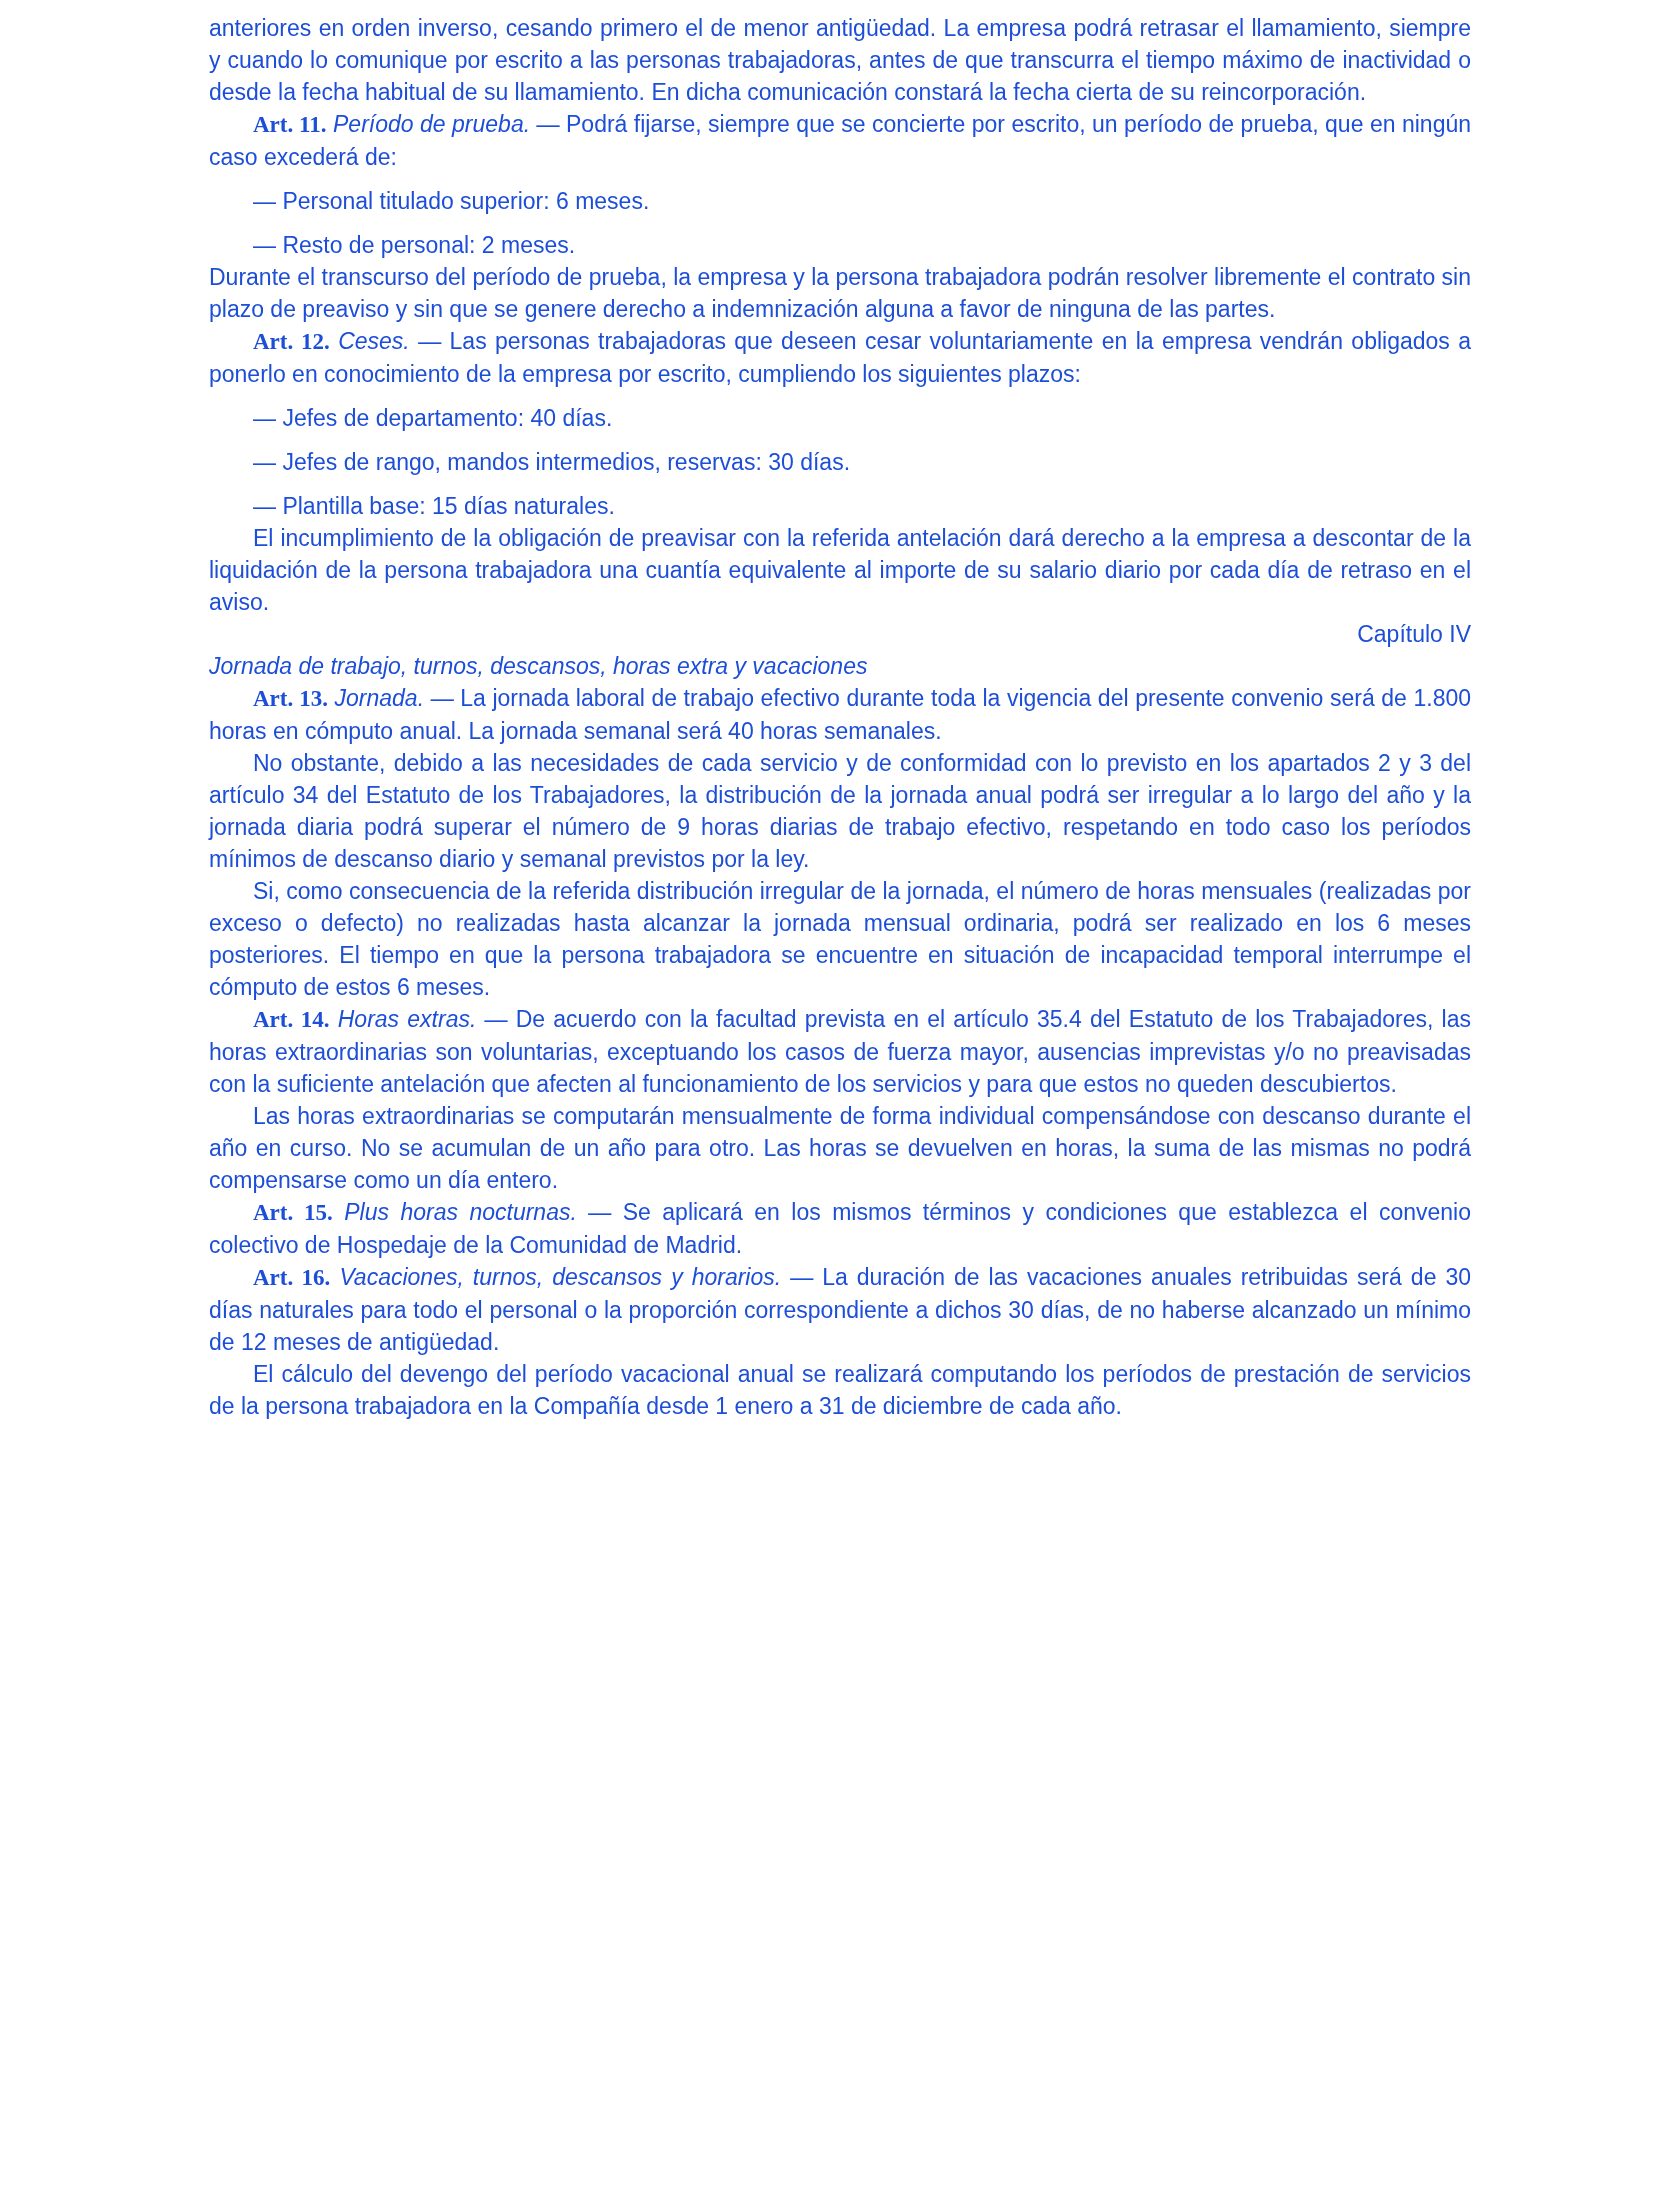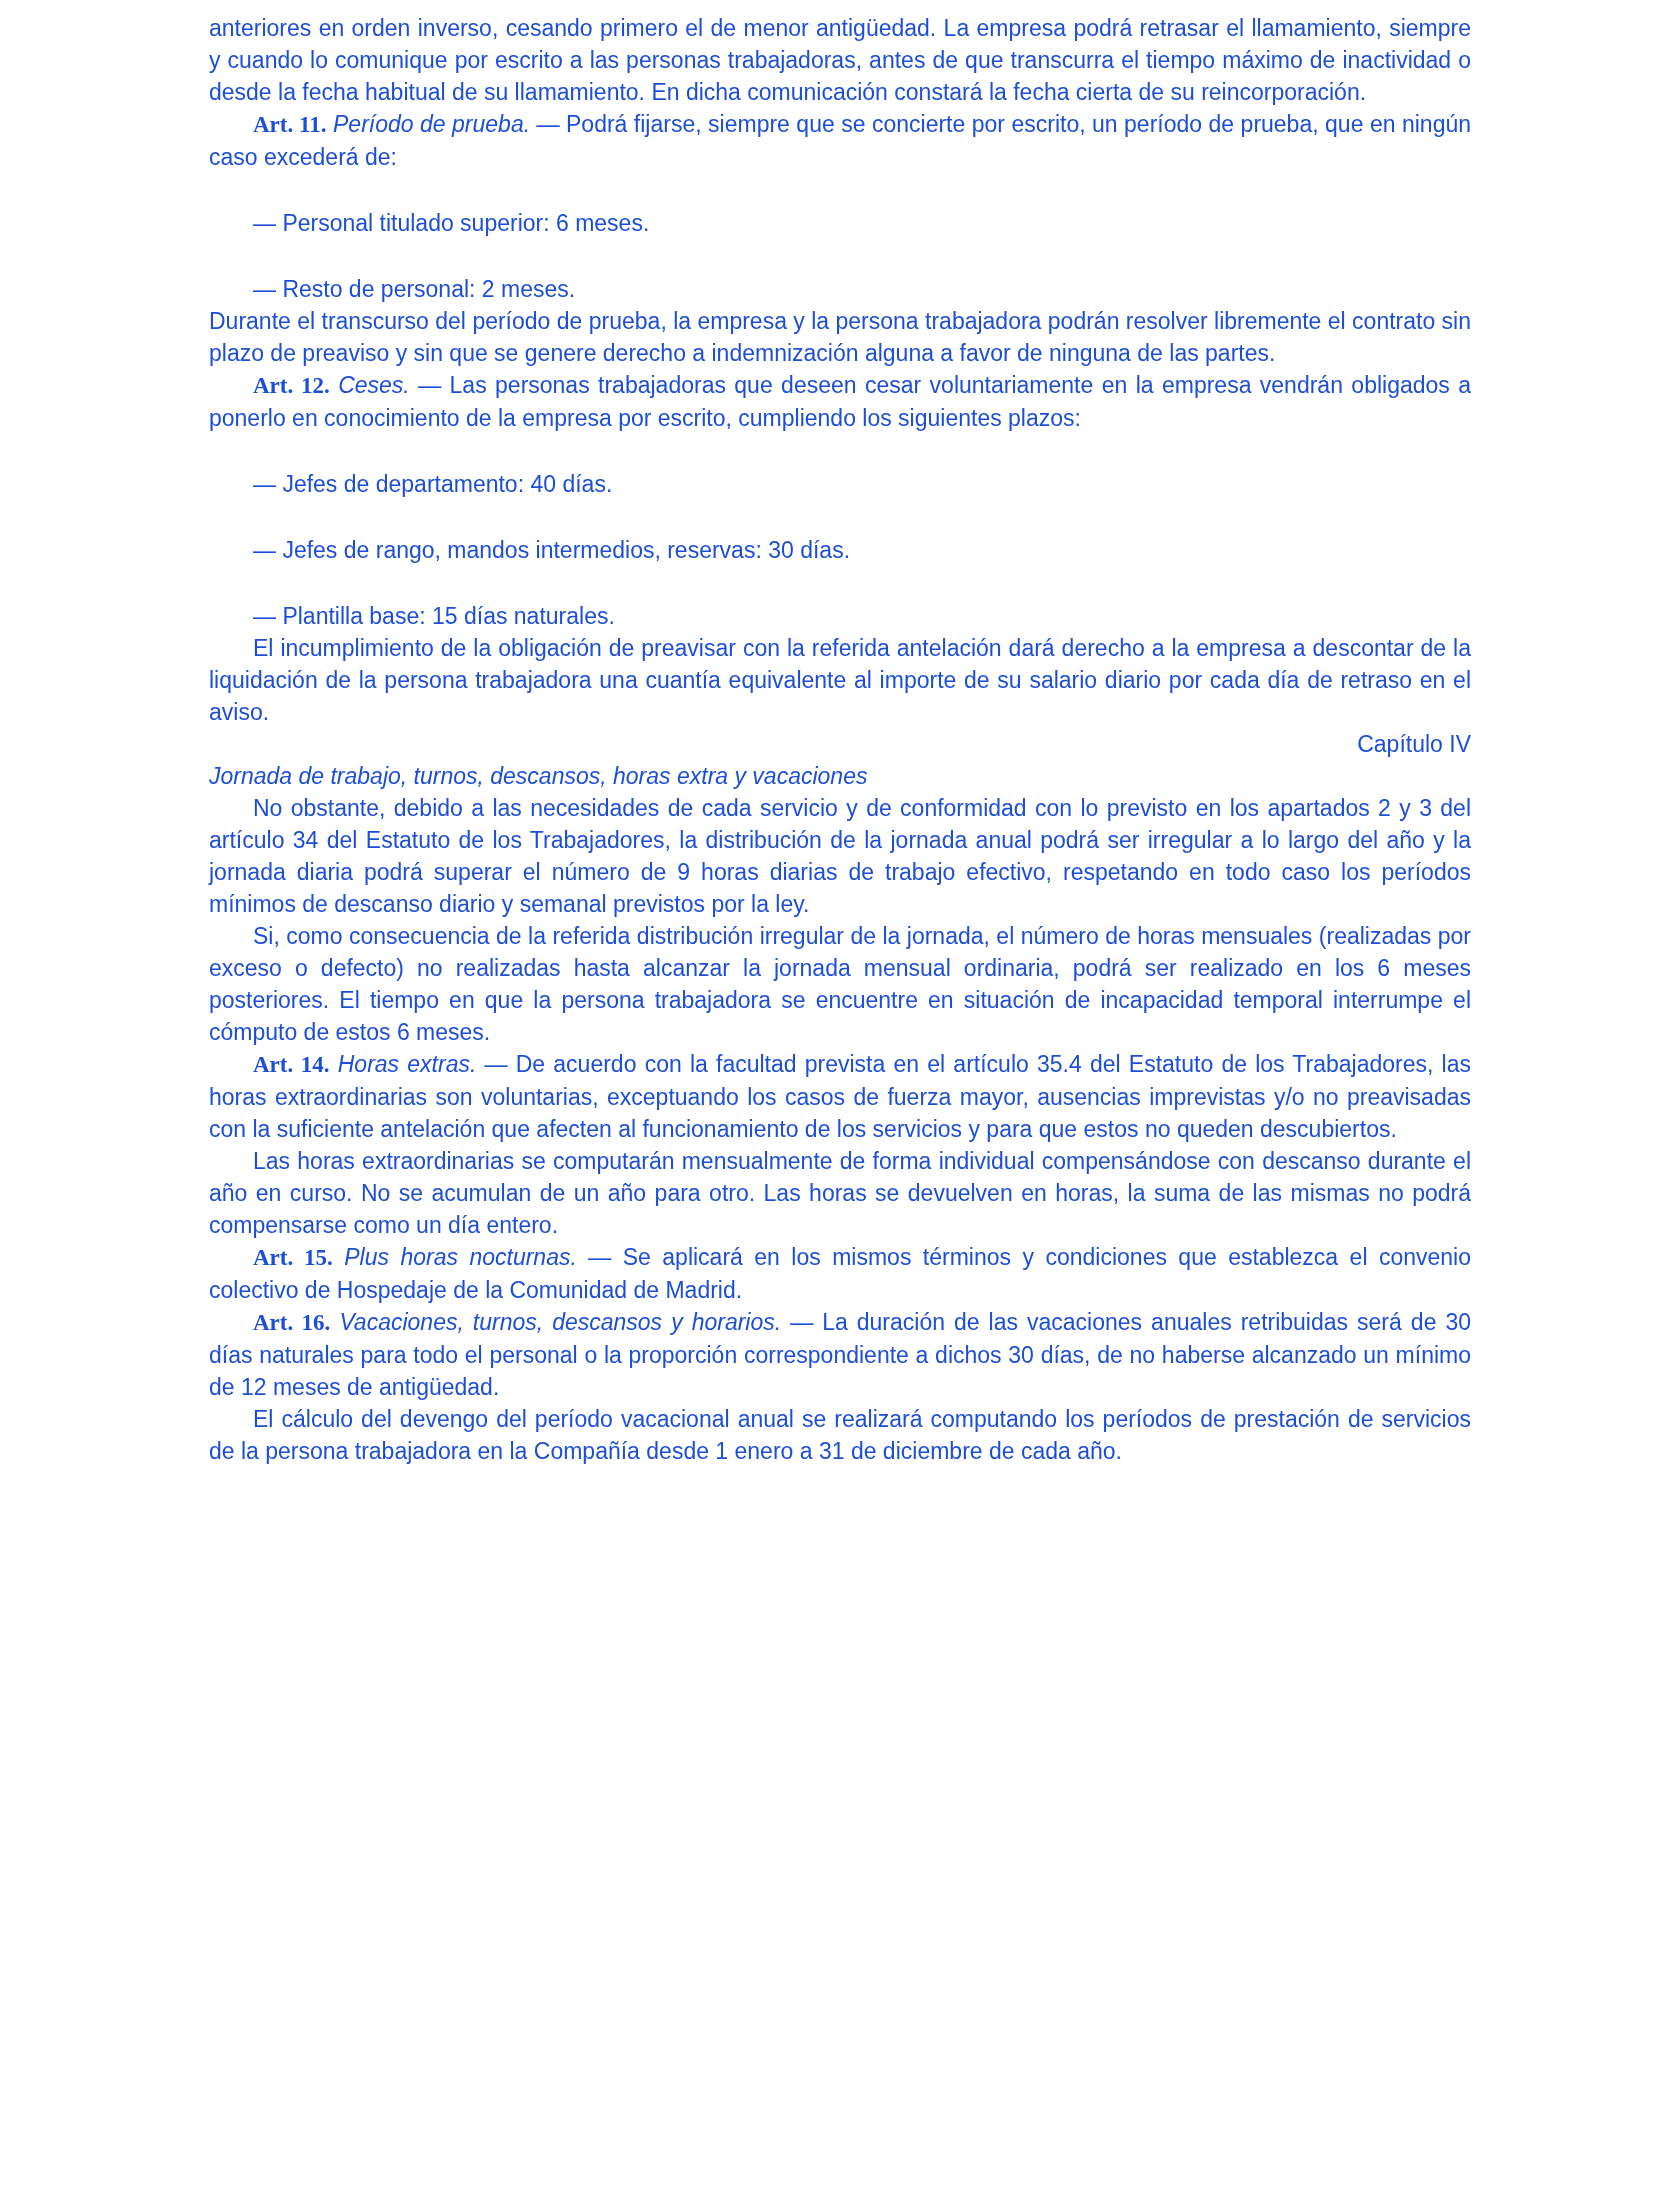--- a/index.html
+++ b/index.html
@@ -21,21 +21,21 @@
     color: #1d4ed8;
     font-family: "Liberation Sans", "DejaVu Sans", sans-serif;
     font-size: 23px;
     line-height: 32px;
     text-align: justify;
   }
   .page p { margin: 0; }
   .para           { margin-top: 23px; }
   .para.flush     { text-indent: 0; }
   .para.indent    { text-indent: 44px; }
-  .para.bullet    { margin-top: 34px; text-indent: 44px; }
+  .para.bullet    { margin-top: 12px; text-indent: 44px; }
   .page p:first-child { margin-top: 0; }
   .chapter {
     margin-top: 54px;
     text-align: right;
     text-indent: 0;
   }
   .subtitle {
     margin-top: 34px;
     margin-bottom: 42px;
     text-align: left;
@@ -54,20 +54,21 @@
     <p class="para bullet">— Personal titulado superior: 6 meses.</p>
     <p class="para bullet">— Resto de personal: 2 meses.</p>
     <p class="para flush">Durante el transcurso del período de prueba, la empresa y la persona trabajadora podrán resolver libremente el contrato sin plazo de preaviso y sin que se genere derecho a indemnización alguna a favor de ninguna de las partes.</p>
     <p class="para indent"><span class="b">Art. 12.</span> <span class="bi">Ceses.</span> <span class="b">—</span> <span>Las personas trabajadoras que deseen cesar voluntariamente en la empresa vendrán obligados a ponerlo en conocimiento de la empresa por escrito, cumpliendo los siguientes plazos:</span></p>
     <p class="para bullet">— Jefes de departamento: 40 días.</p>
     <p class="para bullet">— Jefes de rango, mandos intermedios, reservas: 30 días.</p>
     <p class="para bullet">— Plantilla base: 15 días naturales.</p>
     <p class="para indent">El incumplimiento de la obligación de preavisar con la referida antelación dará derecho a la empresa a descontar de la liquidación de la persona trabajadora una cuantía equivalente al importe de su salario diario por cada día de retraso en el aviso.</p>
     <p class="chapter">Capítulo IV</p>
     <p class="subtitle">Jornada de trabajo, turnos, descansos, horas extra y vacaciones</p>
+    <p class="para indent"><span class="b">Art. 13.</span> <span class="bi">Jornada.</span> <span class="b">—</span> <span>La jornada laboral de trabajo efectivo durante toda la vigencia del presente convenio será de 1.800 horas en cómputo anual. La jornada semanal será 40 horas semanales.</span></p>
     <p class="para indent">No obstante, debido a las necesidades de cada servicio y de conformidad con lo previsto en los apartados 2 y 3 del artículo 34 del Estatuto de los Trabajadores, la distribución de la jornada anual podrá ser irregular a lo largo del año y la jornada diaria podrá superar el número de 9 horas diarias de trabajo efectivo, respetando en todo caso los períodos mínimos de descanso diario y semanal previstos por la ley.</p>
     <p class="para indent">Si, como consecuencia de la referida distribución irregular de la jornada, el número de horas mensuales (realizadas por exceso o defecto) no realizadas hasta alcanzar la jornada mensual ordinaria, podrá ser realizado en los 6 meses posteriores. El tiempo en que la persona trabajadora se encuentre en situación de incapacidad temporal interrumpe el cómputo de estos 6 meses.</p>
     <p class="para indent"><span class="b">Art. 14.</span> <span class="bi">Horas extras.</span> <span class="b">—</span> <span>De acuerdo con la facultad prevista en el artículo 35.4 del Estatuto de los Trabajadores, las horas extraordinarias son voluntarias, exceptuando los casos de fuerza mayor, ausencias imprevistas y/o no preavisadas con la suficiente antelación que afecten al funcionamiento de los servicios y para que estos no queden descubiertos.</span></p>
     <p class="para indent">Las horas extraordinarias se computarán mensualmente de forma individual compensándose con descanso durante el año en curso. No se acumulan de un año para otro. Las horas se devuelven en horas, la suma de las mismas no podrá compensarse como un día entero.</p>
     <p class="para indent"><span class="b">Art. 15.</span> <span class="bi">Plus horas nocturnas.</span> <span class="b">—</span> <span>Se aplicará en los mismos términos y condiciones que establezca el convenio colectivo de Hospedaje de la Comunidad de Madrid.</span></p>
     <p class="para indent"><span class="b">Art. 16.</span> <span class="bi">Vacaciones, turnos, descansos y horarios.</span> <span class="b">—</span> <span>La duración de las vacaciones anuales retribuidas será de 30 días naturales para todo el personal o la proporción correspondiente a dichos 30 días, de no haberse alcanzado un mínimo de 12 meses de antigüedad.</span></p>
     <p class="para indent">El cálculo del devengo del período vacacional anual se realizará computando los períodos de prestación de servicios de la persona trabajadora en la Compañía desde 1 enero a 31 de diciembre de cada año.</p>
   </div>
 
 

